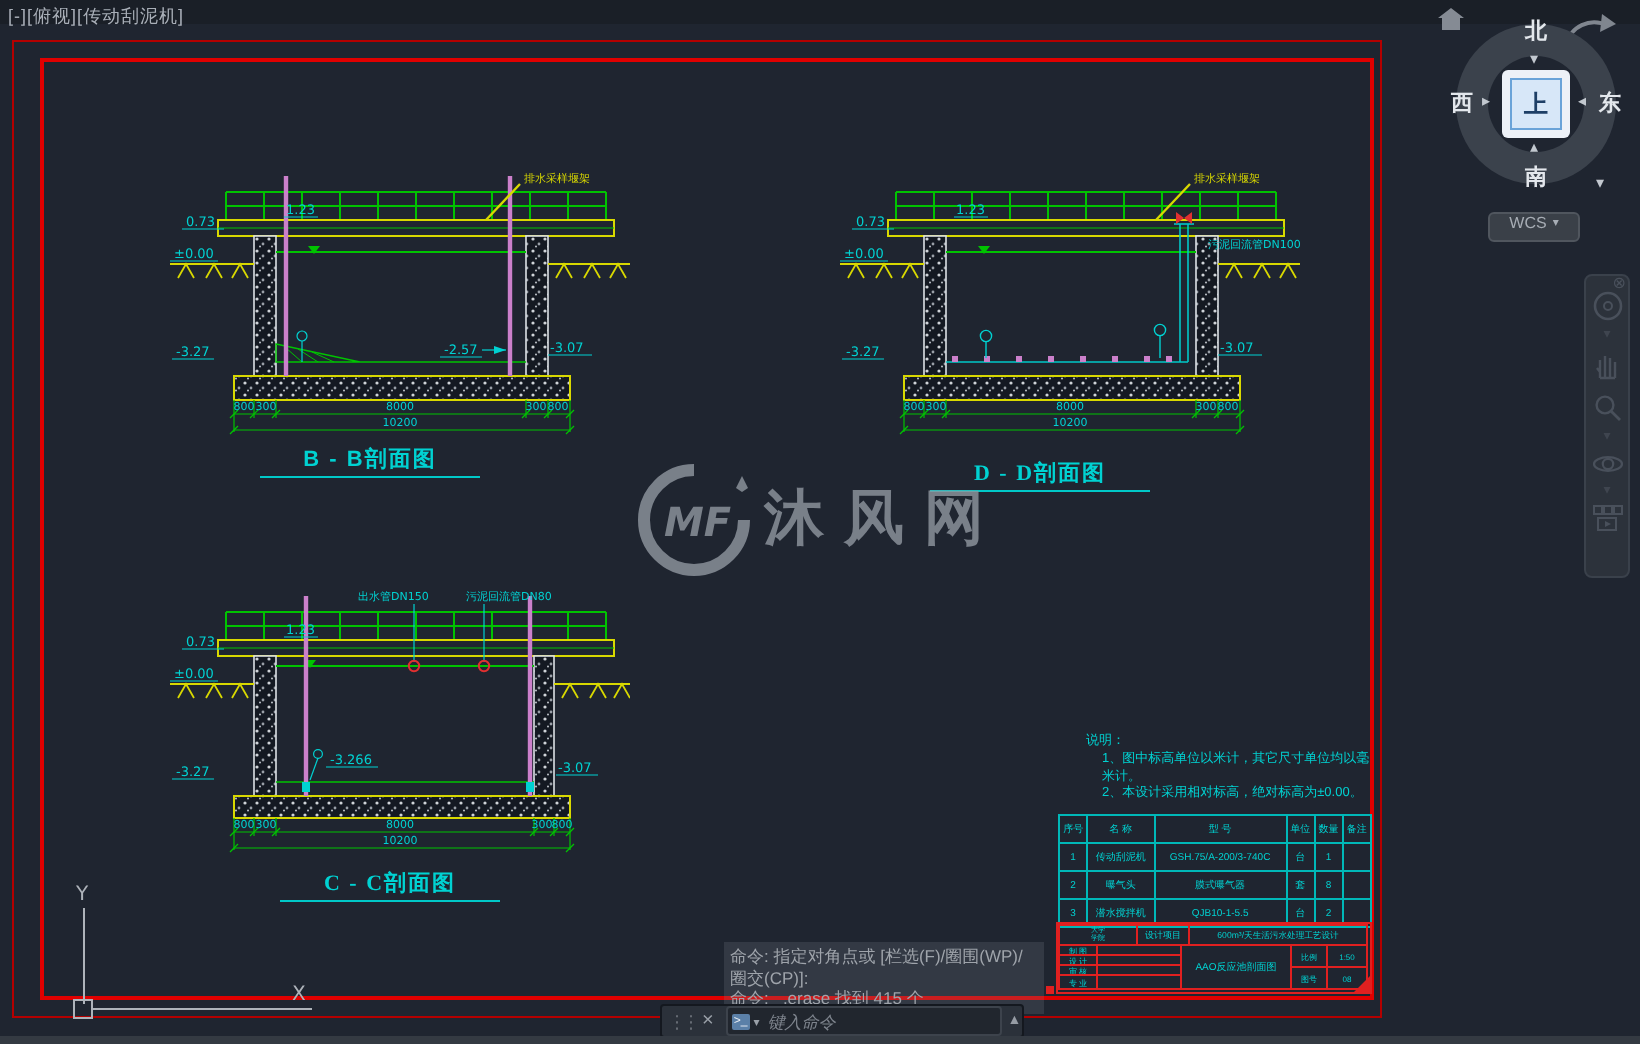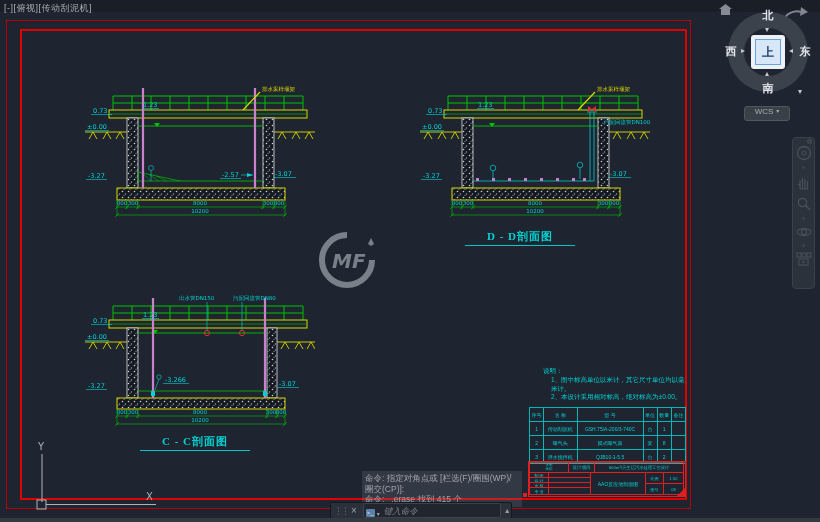--- a/index.html
+++ b/index.html
@@ -37,21 +37,21 @@
   .tb .cell{position:absolute;border:1px solid #e02020;box-sizing:border-box;display:flex;
       align-items:center;justify-content:center;text-align:center;overflow:hidden;}
   
   .cmdhist{left:362px;top:471px;width:154px;padding:2px 3px;background:rgba(125,131,140,.22);
       color:#9fa4ab;font-size:8.5px;line-height:1.25;}
   
   .cmdbar{left:330px;top:502px;width:182px;height:17px;background:#2b313a;border:1px solid #14181f;
       border-radius:2px;display:flex;align-items:center;box-sizing:border-box;padding:0 3px;}
   .cmdgrip{color:#6a7078;font-size:9px;letter-spacing:-2px;margin-right:3px;}
   .cmdx{color:#9aa0a8;font-size:10px;margin-right:3px;line-height:1;}
-  .cmdinput{flex:1;display:flex;align-items:flex-end;background:#21262e;border:1px solid #3d434c;
+  .cmdinput{flex:1;display:flex;align-items:center;background:#21262e;border:1px solid #3d434c;
       border-radius:2px;height:13px;padding:0 2px;margin:0 3px;}
   .prompt-chip{background:#5b80a8;color:#eef2f7;font-size:6px;padding:0 1px;border-radius:1px;
       line-height:8px;height:8px;}
   .cmdinput input{flex:1;background:transparent;border:0;outline:none;color:#c8ccd2;
       font-size:8.5px;font-style:italic;min-width:0;}
   .cmdinput input::placeholder{color:#7d838c;font-style:italic;}
   .cmdup{color:#969ca4;font-size:7px;}
   .caret{color:#9aa0a8;font-size:6px;margin:0 2px;}
   
   .ring{left:728px;top:12px;width:80px;height:80px;border-radius:50%;background:#3b424c;}
@@ -181,20 +181,21 @@
       <line x1="30" y1="135" x2="34" y2="131"></line>
         <line x1="198" y1="135" x2="202" y2="131"></line>
     </g>
     <text class="dm" x="37" y="123">800</text>
     <text class="dm" x="48" y="123">300</text>
     <text class="dm" x="115" y="123">8000</text>
     <text class="dm" x="183" y="123">300</text>
     <text class="dm" x="194" y="123">800</text>
     <text class="dm" x="115" y="131">10200</text>
   </svg>
+  <div class="abs sec-title" style="left:130px;top:222px;width:110px;">B - B剖面图</div>
 
   <svg class="abs" style="left:420px;top:82px;" width="230" height="158" viewBox="0 0 230 158">
     <defs>
       <pattern id="stipD" width="6" height="6" patternUnits="userSpaceOnUse">
         <rect width="6" height="6" fill="#141922"></rect>
         <circle cx="1.5" cy="1.5" r="0.8" fill="#cfd3d8"></circle>
           <circle cx="4.5" cy="4" r="0.7" fill="#9aa0a8"></circle>
         <circle cx="3" cy="5.3" r="0.5" fill="#c0c5cb"></circle>
       </pattern>
     </defs>
@@ -393,20 +394,21 @@
   </svg>
   <div class="abs sec-title" style="left:140px;top:434px;width:110px;font-family:Liberation Serif, serif;">C - C剖面图</div>
 
   <div class="abs wm">
     <svg width="58" height="56" viewBox="0 0 58 56">
       <path d="M29 3 A25 25 0 1 0 54 28" fill="none" stroke="#9097a0" stroke-width="6"></path>
       <path d="M50 12 l3 -6 3 6 -3 2 z" fill="#9097a0"></path>
       <text x="14" y="36" font-size="20" font-weight="bold" font-style="italic" fill="#9097a0">MF</text>
     </svg>
     <div class="wm-txt">
+      <div class="wm-brand">沐风网</div>
     </div>
   </div>
 
   <div class="abs notes">
     <div>说明：</div>
     <div class="ni">1、图中标高单位以米计，其它尺寸单位均以毫米计。</div>
     <div class="ni">2、本设计采用相对标高，绝对标高为±0.00。</div>
   </div>
 
   <table class="abs eqt">

